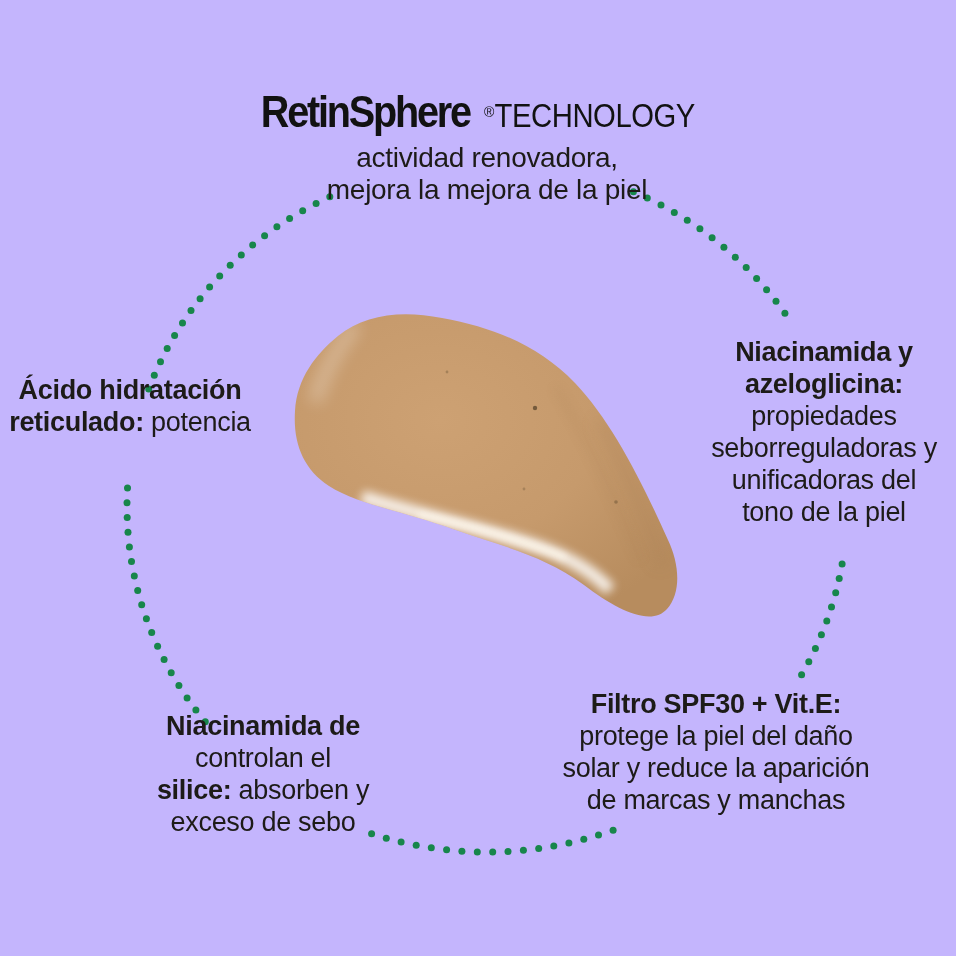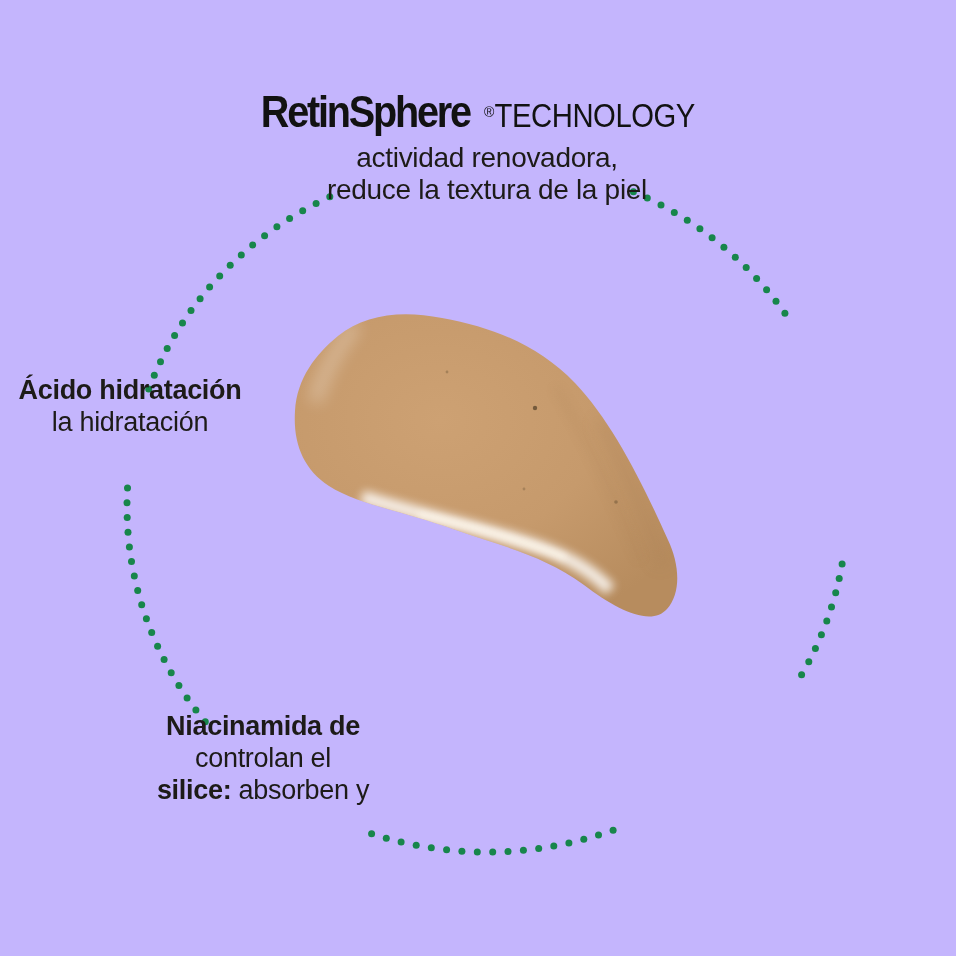--- a/index.html
+++ b/index.html
@@ -165,29 +165,44 @@
         <circle cx="316.1" cy="203.4" r="3.5" fill="#17864b"></circle>
         <circle cx="329.8" cy="196.7" r="3.5" fill="#17864b"></circle>
       </g>
   </svg>
 
   <div class="label top-block">
     <div class="logo-line">
       <span class="brand">RetinSphere</span><span class="reg">®</span><span class="tech">TECHNOLOGY</span>
     </div>
     <div class="tagline line">actividad renovadora,</div>
-    <div class="tagline line">reduce la textura de la piel</div>
+    <div class="tagline line">mejora la mejora de la piel</div>
   </div>
 
   <div class="label left-block">
     <div class="line"><strong>Ácido hidratación</strong></div>
-    <div class="line">la hidratación</div>
-  </div>
-
+    <div class="line"><strong>reticulado:</strong><span> potencia</span></div>
+  </div>
+
+  <div class="label right-block">
+    <div class="line"><strong>Niacinamida y</strong></div>
+    <div class="line"><strong>azeloglicina:</strong></div>
+    <div class="line">propiedades</div>
+    <div class="line">seborreguladoras y</div>
+    <div class="line">unificadoras del</div>
+    <div class="line">tono de la piel</div>
+  </div>
 
   <div class="label bottom-left-block">
     <div class="line"><strong>Niacinamida de</strong></div>
     <div class="line">controlan el</div>
     <div class="line"><strong>silice:</strong><span> absorben y</span></div>
-  </div>
-
+    <div class="line">exceso de sebo</div>
+  </div>
+
+  <div class="label bottom-right-block">
+    <div class="line"><strong>Filtro SPF30 + Vit.E:</strong></div>
+    <div class="line">protege la piel del daño</div>
+    <div class="line">solar y reduce la aparición</div>
+    <div class="line">de marcas y manchas</div>
+  </div>
 
 </div>
 
 </body></html>

